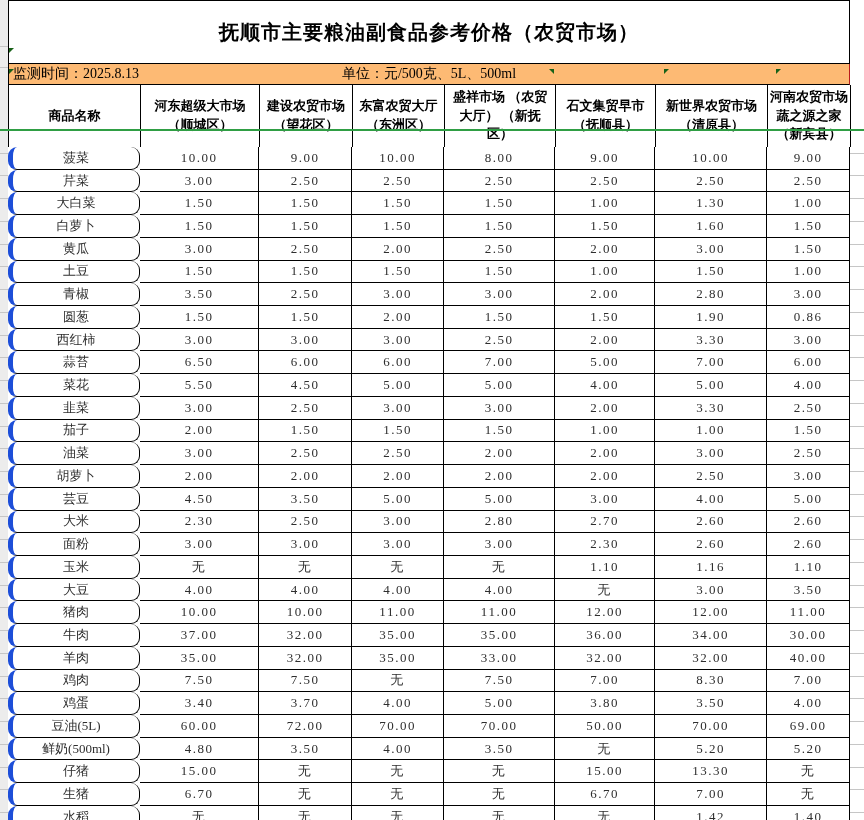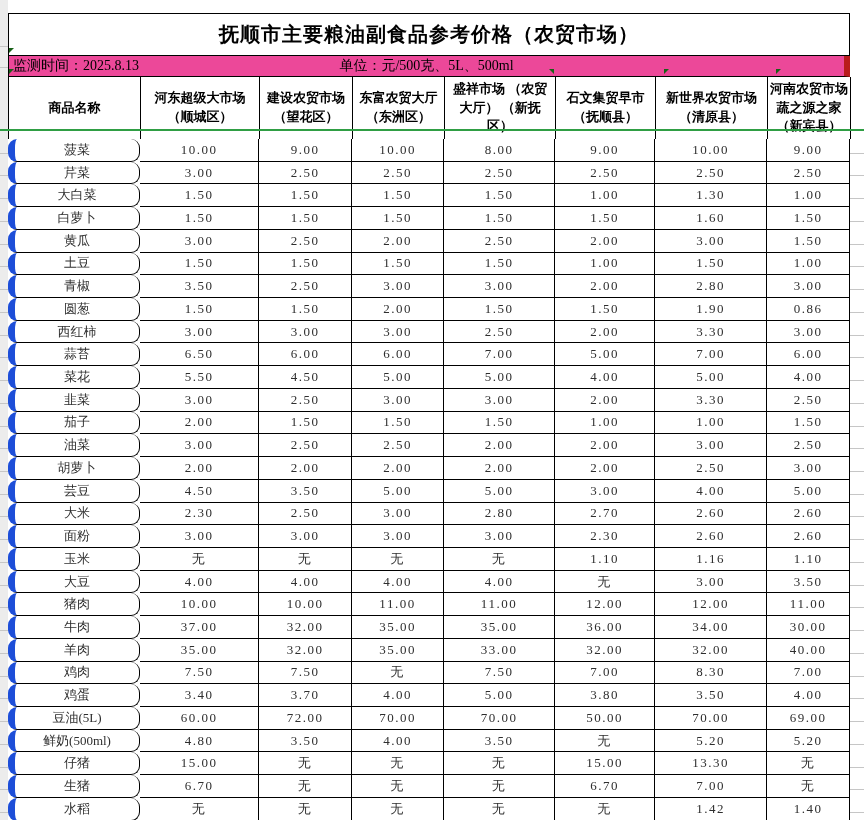--- a/index.html
+++ b/index.html
@@ -11,40 +11,40 @@
   .edge-strip{position:absolute;top:0;height:820px;background:#ececec;}
   #left-strip{left:0;width:8px;}
   #right-strip{left:850px;width:14px;background:#fff;}
   .strip-grid{position:absolute;left:0;width:100%;
     background:repeating-linear-gradient(to bottom,transparent 0,transparent 21.733px,#c6c6c6 21.733px,#c6c6c6 22.733px);}
   .strip-tick{position:absolute;left:0;width:100%;height:1px;background:#c6c6c6;}
 
   
   #sheet{position:absolute;left:8px;top:0;width:842px;}
   .title-row{
-    box-sizing:border-box;height:43px;border:1px solid #000;
+    box-sizing:border-box;height:64px;border:1px solid #000;
     display:flex;align-items:center;justify-content:center;
-    font-weight:bold;font-size:20px;letter-spacing:1px;background:#fff;margin-top:13px;
+    font-weight:bold;font-size:20px;letter-spacing:1px;background:#fff;
   }
   .unit-row{
     box-sizing:border-box;position:relative;height:21px;
-    border-left:1px solid #000;border-right:6px solid #b91c1c;border-bottom:1px solid #000;
-    font-size:14px;background:#ec4899;
+    border-left:1px solid #000;border-right:1px solid #b91c1c;border-bottom:1px solid #000;
+    font-size:14px;background:#fdba74;
   }
   .unit-row .monitor{position:absolute;left:4px;top:1px;}
   .unit-row .unit{position:absolute;left:0;right:0;top:1px;text-align:center;}
 
   .grid-row{display:grid;grid-template-columns:132px 119px 93px 92px 111px 100px 112px 83px;}
   .cell{box-sizing:border-box;border-right:1px solid #000;display:flex;align-items:center;justify-content:center;
     text-align:center;background:#fff;overflow:hidden;}
   .header-row{height:62px;border-left:1px solid #000;background:#fff;}
   .header-row .cell{font-weight:bold;font-size:13px;line-height:1.45;white-space:pre-line;}
   .data-row{height:22.733px;}
   .data-row .cell{border-bottom:1px solid #000;font-size:13px;color:#2e2e2e;}
-  .data-row .cell:first-child{border-left:7px solid #1d4ed8;border-radius:9px;}
+  .data-row .cell:first-child{border-left:5px solid #1d4ed8;border-radius:9px;}
   .data-row .price{letter-spacing:1.5px;}
   .stub-row{height:7px;border-left:2px solid #2f9e44;}
   .stub-row .cell{border-bottom:none;}
 
   
   #green-line{position:absolute;left:0;top:129px;width:864px;height:2px;background:#2f9e44;}
 
   
   .flag{position:absolute;width:0;height:0;border-top:5px solid #176117;}
   .flag.tl{border-right:5px solid transparent;}

